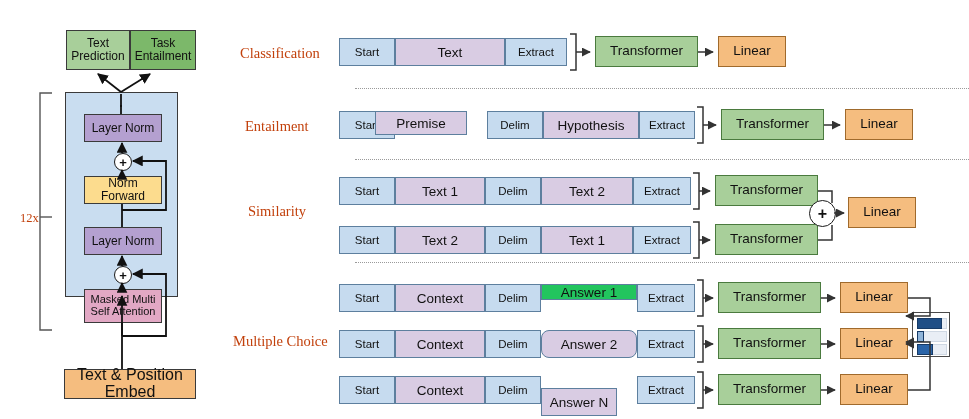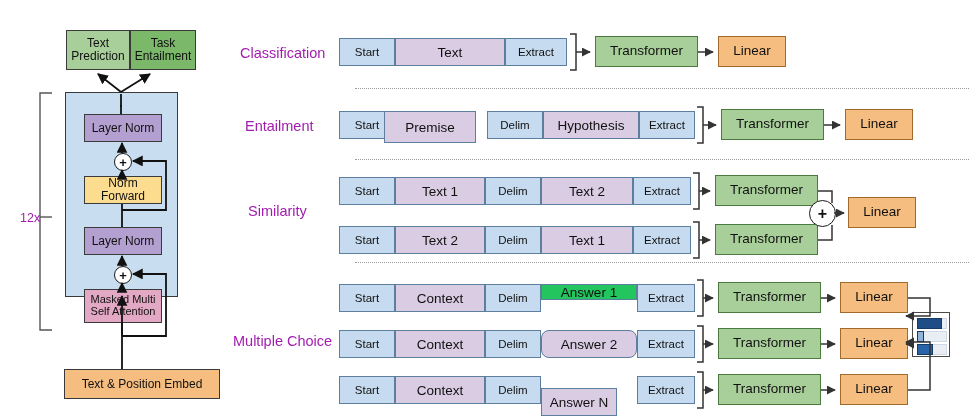--- a/index.html
+++ b/index.html
@@ -5,21 +5,21 @@
   html,body{margin:0;padding:0;background:#ffffff;}
   body{width:969px;height:419px;position:relative;overflow:hidden;
        font-family:"Liberation Sans","DejaVu Sans",sans-serif;color:#111;}
   .abs{position:absolute;box-sizing:border-box;}
   .box{position:absolute;box-sizing:border-box;border:1.6px solid #3a3a3a;
        display:flex;align-items:center;justify-content:center;text-align:center;
        line-height:1.05;}
   .tok{position:absolute;box-sizing:border-box;border:1.4px solid #5d7f9e;
        display:flex;align-items:center;justify-content:center;font-size:11.5px;}
   .tok.big{font-size:13.5px;}
-  .lbl{position:absolute;font-size:14.5px;color:#a21caf;white-space:nowrap;}
+  .lbl{position:absolute;font-size:14.5px;color:#c2410c;white-space:nowrap;font-family:Liberation Serif, serif;}
   .dotted{position:absolute;border-top:1.6px dotted #9a9a9a;}
   svg.layer{position:absolute;left:0;top:0;width:969px;height:419px;overflow:visible;}
   .plus{position:absolute;border:1.8px solid #1a1a1a;border-radius:50%;
         background:#fff;display:flex;align-items:center;justify-content:center;
         font-size:13px;font-weight:bold;color:#111;}
   .barbox{position:absolute;box-sizing:border-box;border:1.6px solid #4a4a4a;background:#fff;}
   .bartrack{position:absolute;background:#e9eef5;border:1px solid #cfd8e3;}
   .barfill{position:absolute;background:#1f4e86;border:1px solid #163a66;}
 </style>
 </head>
@@ -68,21 +68,21 @@
 
   <div class="plus" style="left:114px;top:266px;width:16px;height:16px;">
     <span>+</span>
   </div>
 
   <div class="box" style="left:84px;top:289px;width:78px;height:34px;background:#e2a8c4;font-size:11px;">
     <span style="white-space:pre-line;">Masked Multi
 Self Attention</span>
   </div>
 
-  <div class="box" style="left:64px;top:369px;width:156px;height:30px;background:#f5bd7f;font-size:12px;text-align:right;">
+  <div class="box" style="left:64px;top:369px;width:132px;height:30px;background:#f5bd7f;font-size:16px;">
     <span>Text &amp; Position Embed</span>
   </div>
 
   <div class="lbl" style="left:20px;top:211px;font-size:12.5px;">12x</div>
 </div>
 
 <svg class="layer">
   <defs>
     <marker id="ah" markerWidth="7" markerHeight="7" refX="5.4" refY="3" orient="auto">
       <path d="M0,0 L6,3 L0,6 z" fill="#111"></path>
@@ -123,21 +123,21 @@
 <div class="tok" style="left:505px;top:38px;width:62px;height:28px;background:#c6dbef;">Extract</div>
 <div class="box" style="left:595px;top:36px;width:103px;height:31px;background:#a8cf9a;border-color:#4a7a3e;font-size:13.5px;">
   <span>Transformer</span>
 </div>
 <div class="box" style="left:718px;top:36px;width:68px;height:31px;background:#f5bd7f;border-color:#a06a2c;font-size:13.5px;">
   <span>Linear</span>
 </div>
 
 <div class="lbl" style="left:245px;top:118px;">Entailment</div>
 <div class="tok" style="left:339px;top:111px;width:56px;height:28px;background:#c6dbef;">Start</div>
-<div class="tok big" style="left:384px;top:111px;width:92px;height:32px;background:#d9cce3;">Premise</div>
+<div class="tok big" style="left:375px;top:111px;width:92px;height:24px;background:#d9cce3;">Premise</div>
 <div class="tok" style="left:487px;top:111px;width:56px;height:28px;background:#c6dbef;">Delim</div>
 <div class="tok big" style="left:543px;top:111px;width:96px;height:28px;background:#d9cce3;">Hypothesis</div>
 <div class="tok" style="left:639px;top:111px;width:56px;height:28px;background:#c6dbef;">Extract</div>
 <div class="box" style="left:721px;top:109px;width:103px;height:31px;background:#a8cf9a;border-color:#4a7a3e;font-size:13.5px;">
   <span>Transformer</span>
 </div>
 <div class="box" style="left:845px;top:109px;width:68px;height:31px;background:#f5bd7f;border-color:#a06a2c;font-size:13.5px;">
   <span>Linear</span>
 </div>
 

